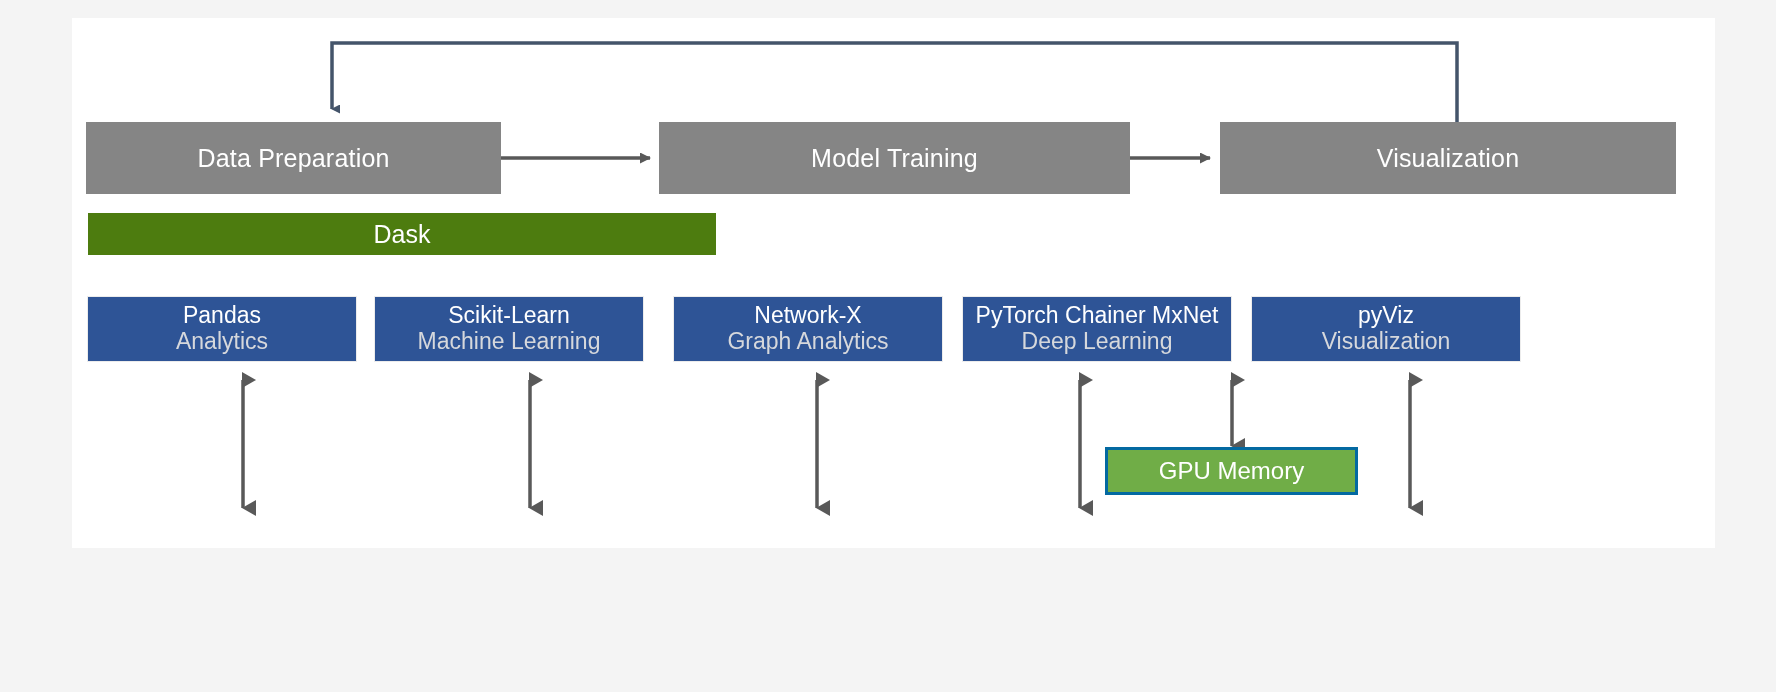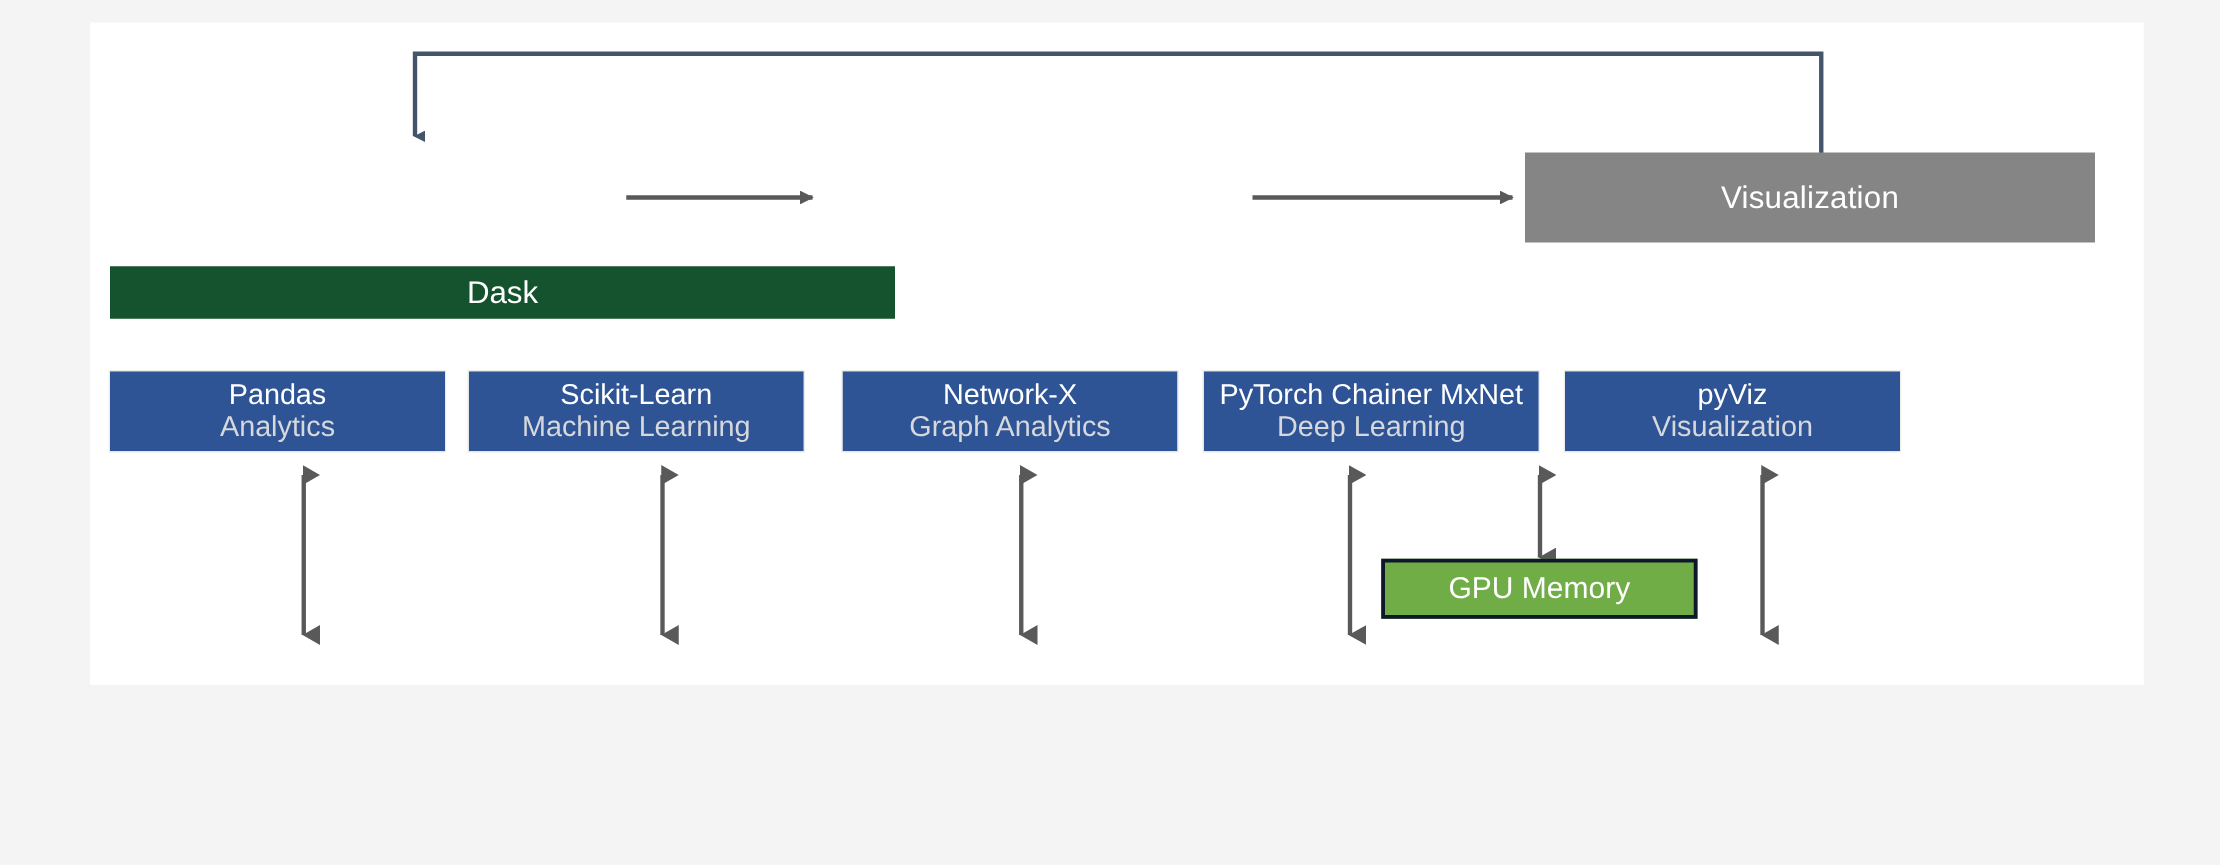--- a/index.html
+++ b/index.html
@@ -33,38 +33,38 @@
     text-align: center;
     color: #ffffff;
     line-height: 1.12;
   }
   .stage-box {
     background: #858585;
     font-size: 25px;
     letter-spacing: 0.2px;
   }
   .dask-box {
-    background: #14532d;
+    background: #4d7c0f;
     font-size: 25px;
   }
   .lib-box {
     background: #2e5496;
     outline: 1px solid #ececec;
   }
   .lib-title {
     font-size: 23px;
     color: #ffffff;
   }
   .lib-sub {
     font-size: 23px;
     color: #d6d8dc;
   }
   .gpu-box {
     background: #70ad47;
-    border: 3px solid #0f172a;
+    border: 3px solid #0369a1;
     font-size: 24px;
   }
   .cpu-box {
     background: #3d3d3d;
     border: 3px solid #0d0d0d;
     font-size: 25px;
   }
   svg.layer {
     position: absolute;
     left: 0;
@@ -109,20 +109,26 @@
       <g>
         <line x1="171" y1="362" x2="171" y2="490" stroke="#595959" stroke-width="3.5" marker-start="url(#mk-up)" marker-end="url(#mk-down)"></line>
         <line x1="458" y1="362" x2="458" y2="490" stroke="#595959" stroke-width="3.5" marker-start="url(#mk-up)" marker-end="url(#mk-down)"></line>
         <line x1="745" y1="362" x2="745" y2="490" stroke="#595959" stroke-width="3.5" marker-start="url(#mk-up)" marker-end="url(#mk-down)"></line>
         <line x1="1008" y1="362" x2="1008" y2="490" stroke="#595959" stroke-width="3.5" marker-start="url(#mk-up)" marker-end="url(#mk-down)"></line>
         <line x1="1338" y1="362" x2="1338" y2="490" stroke="#595959" stroke-width="3.5" marker-start="url(#mk-up)" marker-end="url(#mk-down)"></line>
         <line x1="1160" y1="362" x2="1160" y2="428" stroke="#595959" stroke-width="3.5" marker-start="url(#mk-up)" marker-end="url(#mk-down)"></line>
       </g>
     </svg>
 
+    <div class="box stage-box" style="left:14px; top:104px; width:415px; height:72px;">
+      <span>Data Preparation</span>
+    </div>
+    <div class="box stage-box" style="left:587px; top:104px; width:471px; height:72px;">
+      <span>Model Training</span>
+    </div>
     <div class="box stage-box" style="left:1148px; top:104px; width:456px; height:72px;">
       <span>Visualization</span>
     </div>
 
     <div class="box dask-box" style="left:16px; top:195px; width:628px; height:42px;">
       <span>Dask</span>
     </div>
 
     <div class="box lib-box" style="left:303px; top:279px; width:268px; height:64px;">
       <span class="lib-title">Scikit-Learn</span>

